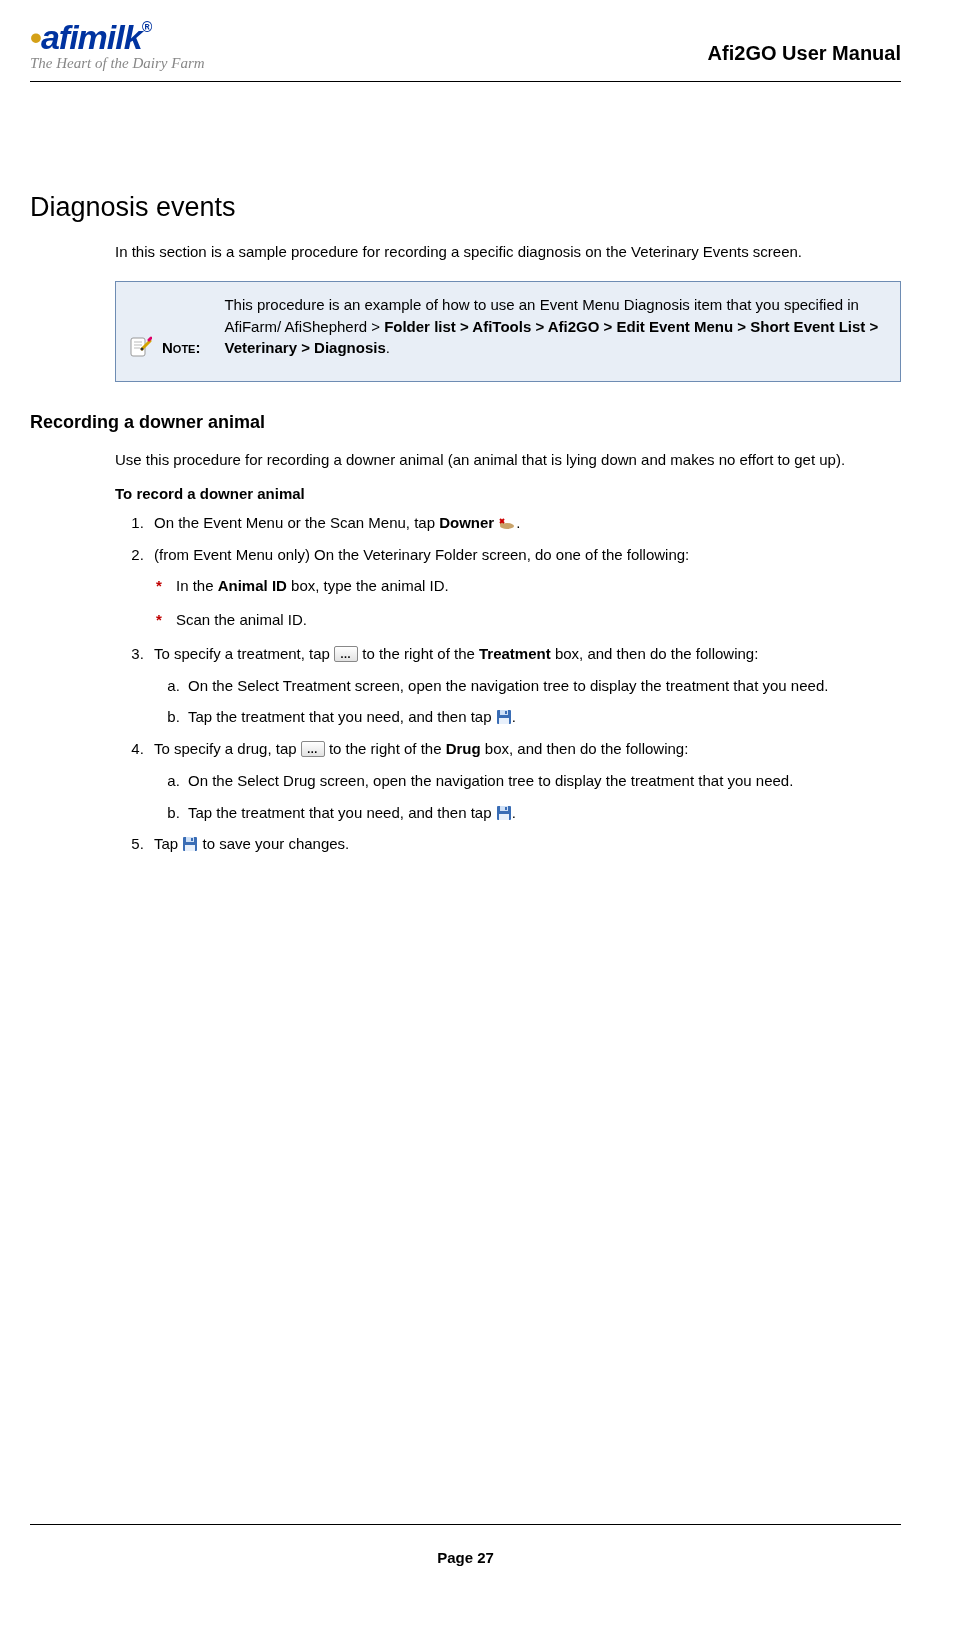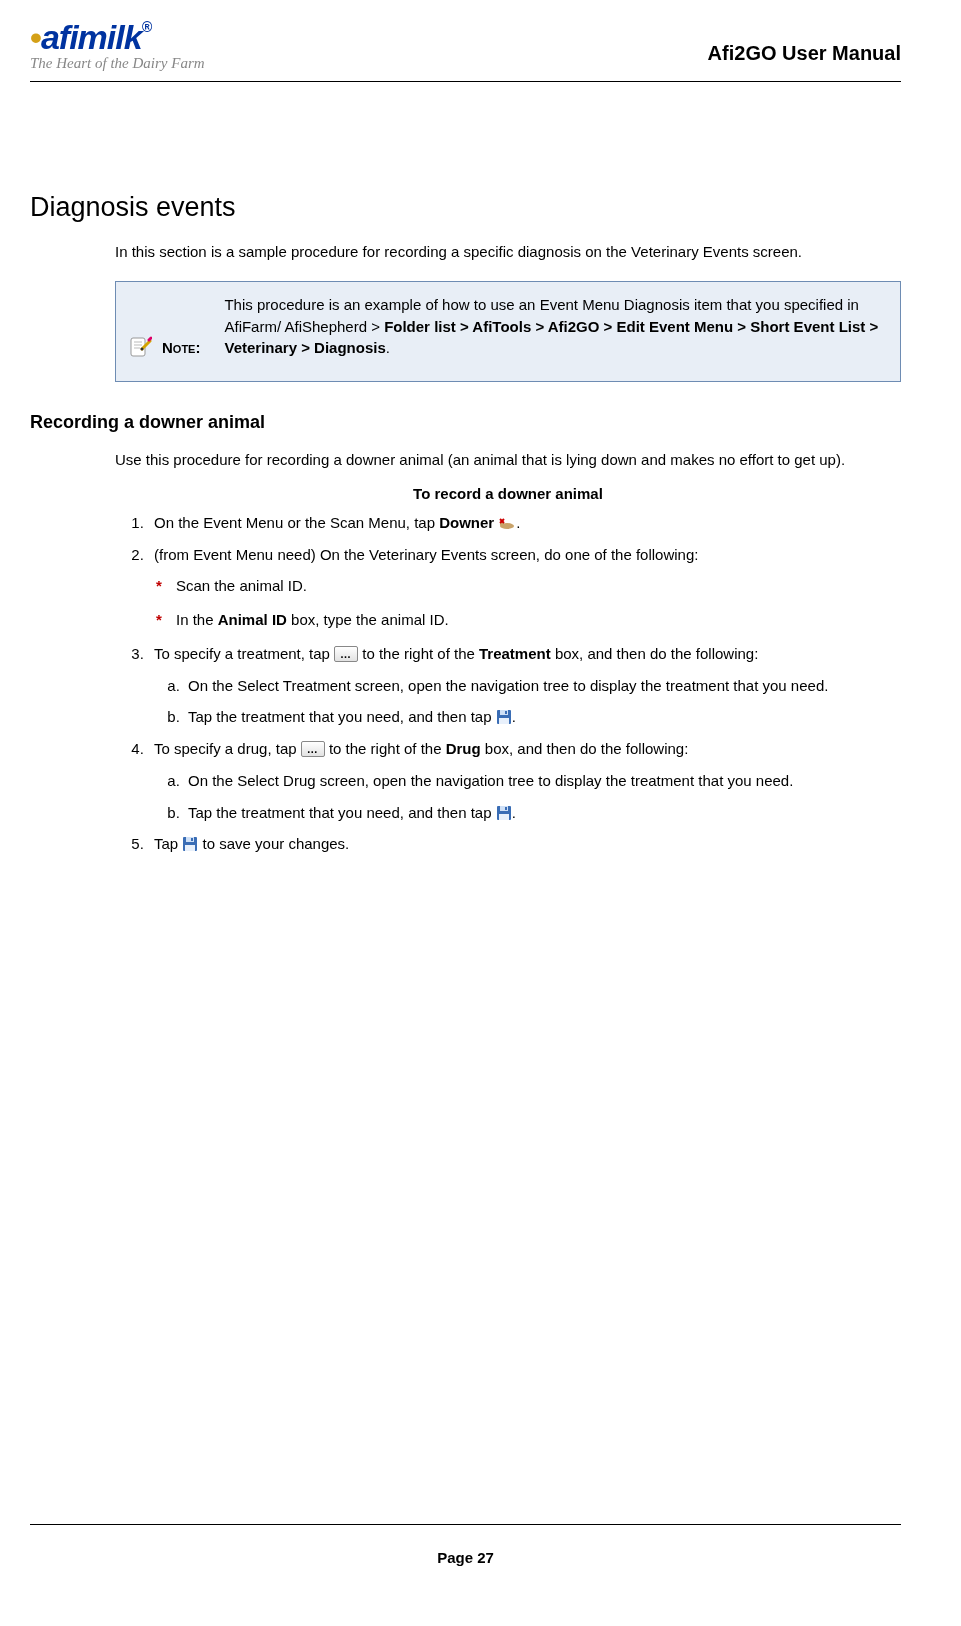--- a/index.html
+++ b/index.html
@@ -94,21 +94,20 @@
   .body-p {
     margin-left: 85px;
     line-height: 1.45;
     margin-bottom: 12px;
   }
   .proc-head {
     margin-left: 85px;
     font-weight: bold;
     margin-bottom: 10px;
     margin-top: 14px;
-    text-align: center;
   }
   ol.steps {
     margin: 0 0 0 90px;
     padding-left: 28px;
     line-height: 1.45;
   }
   ol.steps > li { margin-bottom: 10px; padding-left: 6px; }
   ol.steps > li > p { margin: 10px 0 0 0; }
   ul.star {
     list-style: none;
@@ -211,24 +210,24 @@
       <li>
         <span>On the Event Menu or the Scan Menu, tap </span><span class="b">Downer</span><span> </span><span class="mini-icon"><svg viewBox="0 0 18 16">
               <ellipse cx="9" cy="11" rx="7" ry="3" fill="#c9a36a"></ellipse>
               <circle cx="4" cy="9" r="2.2" fill="#c9a36a"></circle>
               <path d="M2 4 L6 8" stroke="#c00" stroke-width="2"></path>
               <path d="M6 4 L2 8" stroke="#c00" stroke-width="2"></path>
             </svg></span><span>.</span>
       </li>
 
       <li>
-        <span>(from Event Menu need) On the Veterinary Events screen, do one of the following:</span>
+        <span>(from Event Menu only) On the Veterinary Folder screen, do one of the following:</span>
         <ul class="star">
+          <li><span>In the </span><span class="b">Animal ID</span><span> box, type the animal ID.</span></li>
           <li>Scan the animal ID.</li>
-          <li><span>In the </span><span class="b">Animal ID</span><span> box, type the animal ID.</span></li>
         </ul>
       </li>
 
       <li>
         <span>To specify a treatment, tap </span><span class="ellipsis-btn">…</span><span> to the right of the </span><span class="b">Treatment</span><span> box, and then do the following:</span>
         <ol class="alpha">
           <li>On the Select Treatment screen, open the navigation tree to display the treatment that you need.</li>
           <li><span>Tap the treatment that you need, and then tap </span><span class="save-icon"><svg viewBox="0 0 16 16">
                   <rect x="1" y="1" width="14" height="14" rx="1" fill="#3a6db5"></rect>
                   <rect x="4" y="1" width="8" height="5" fill="#cfe0f6"></rect>

